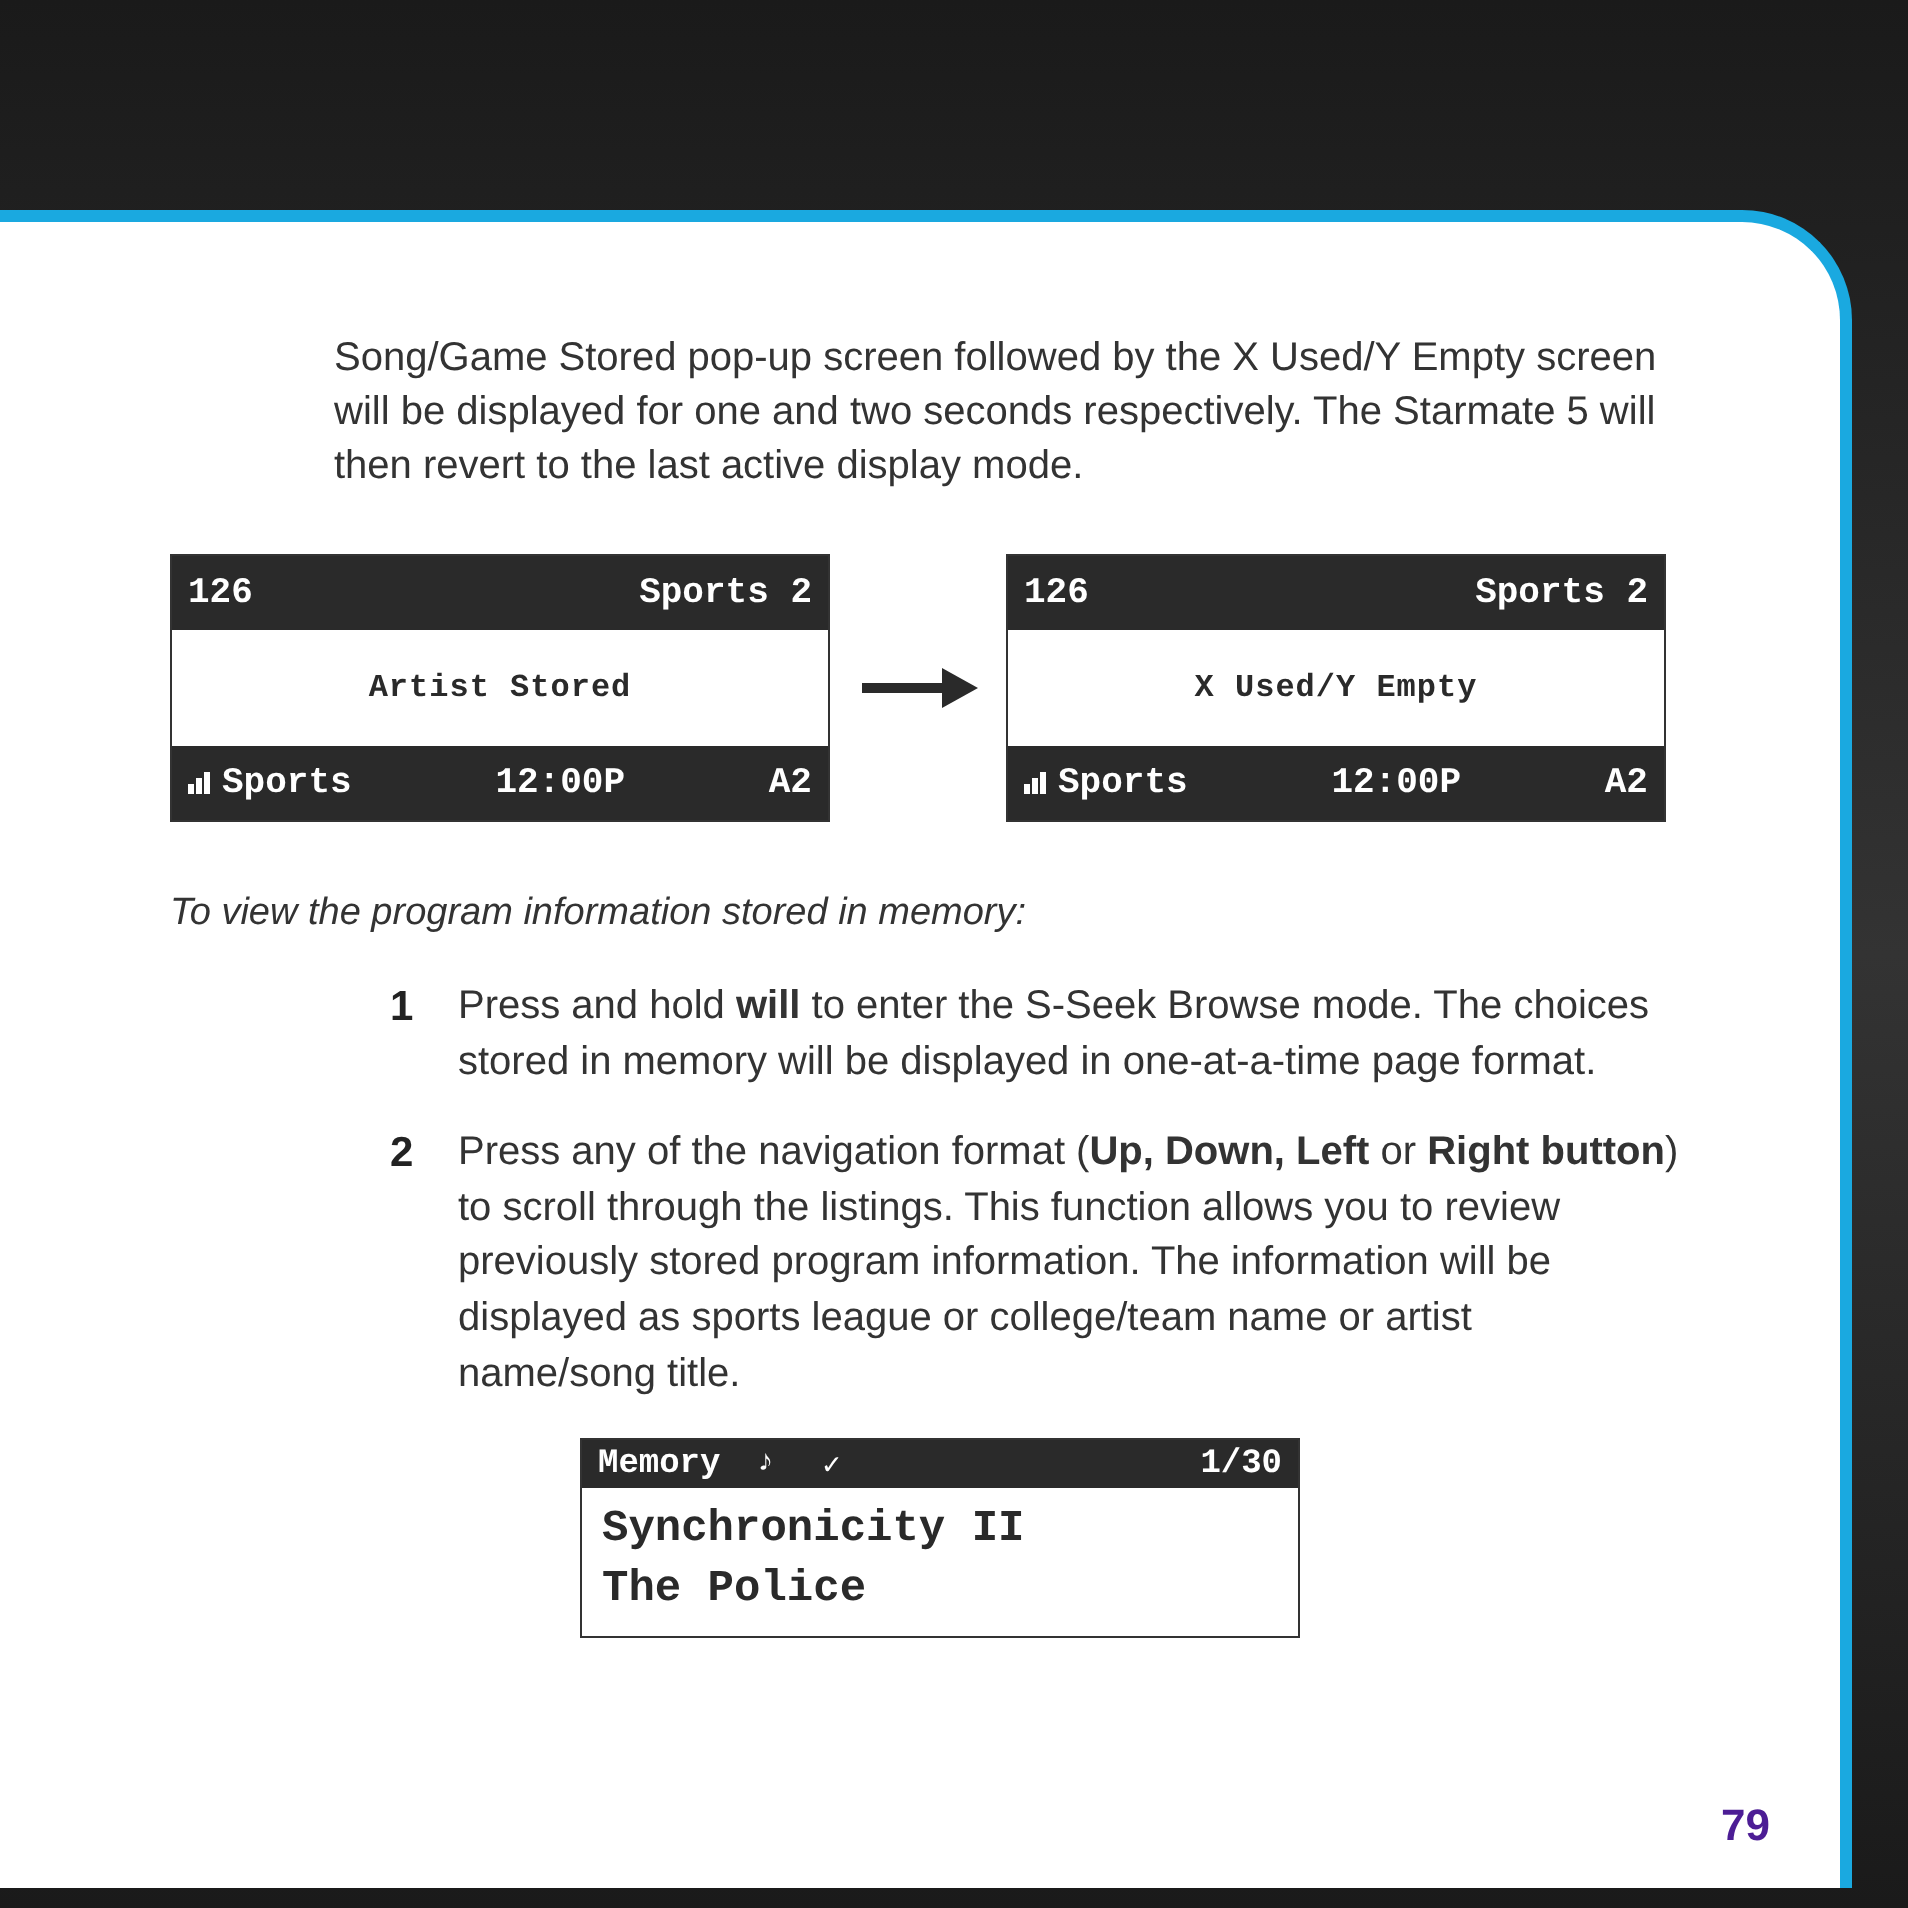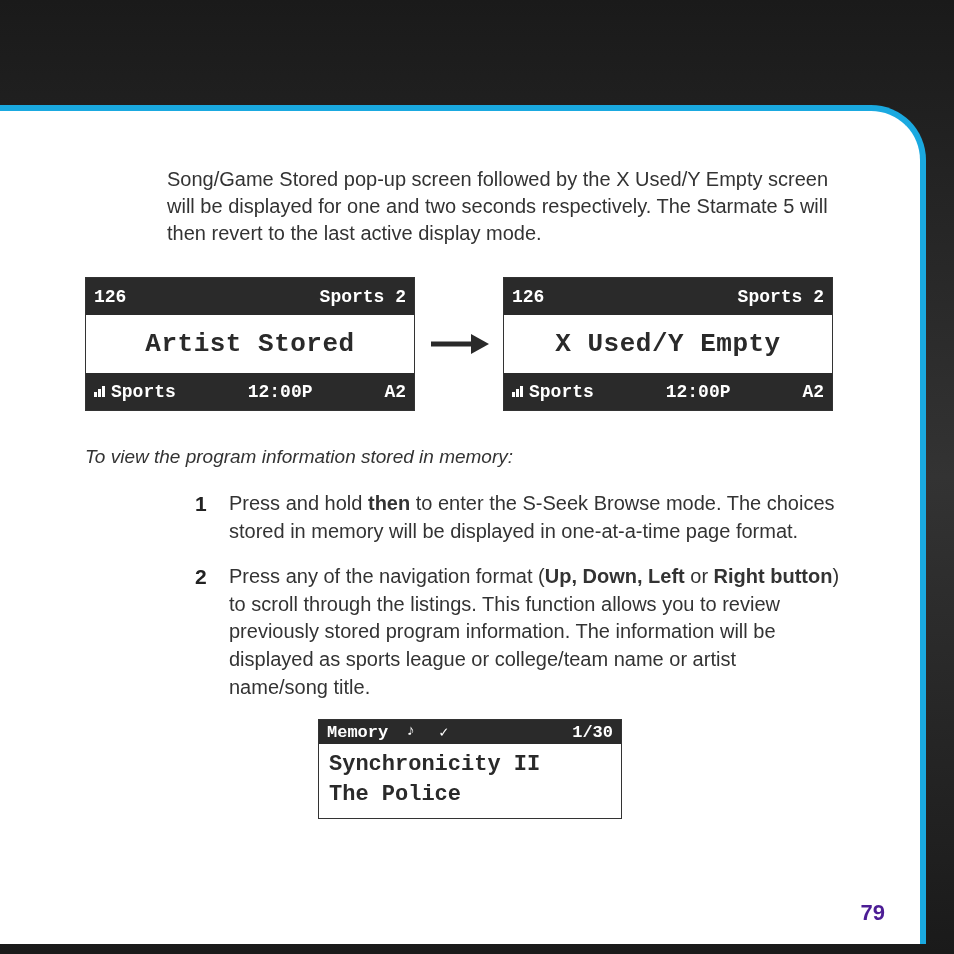--- a/index.html
+++ b/index.html
@@ -66,21 +66,21 @@
   .signal span { display:inline-block; width:3px; background:#fff; }
   .signal span:nth-child(1){height:5px;}
   .signal span:nth-child(2){height:8px;}
   .signal span:nth-child(3){height:11px;}
   .screen-body {
     height: 58px;
     display:flex;
     align-items:center;
     justify-content:center;
     color:#2a2a2a;
-    font-size: 26px;
+    font-size: 16px;
     letter-spacing: 0.5px;
   }
   .arrow {
     width: 60px;
     display:flex;
     align-items:center;
     justify-content:center;
   }
   .arrow svg { width: 60px; height: 24px; }
   .subhead {
@@ -106,21 +106,21 @@
   }
   .steps .num {
     font-weight: 900;
     font-family: Arial Black, Arial, sans-serif;
     color:#222;
     min-width: 16px;
     font-size: 21px;
   }
   .steps b { font-weight: bold; }
   .memory-screen {
-    width: 304px;
+    width: 360px;
     border: 1.5px solid #333;
     margin: 0 auto;
     font-family: "Courier New", monospace;
     font-weight: bold;
   }
   .memory-header {
     background:#2a2a2a;
     color:#fff;
     display:flex;
     align-items:center;
@@ -202,21 +202,21 @@
       </div>
     </div>
   </div>
 
   <p class="subhead">To view the program information stored in memory:</p>
 
   <ol class="steps">
     <li>
       <span class="num">1</span>
       <span>
-        <span>Press and hold </span><b>then</b><span> to enter the S-Seek Browse mode. The choices stored in memory will be displayed in one-at-a-time page format.</span>
+        <span>Press and hold </span><b>will</b><span> to enter the S-Seek Browse mode. The choices stored in memory will be displayed in one-at-a-time page format.</span>
       </span>
     </li>
     <li>
       <span class="num">2</span>
       <span>
         <span>Press any of the navigation format (</span><b>Up, Down, Left</b><span> or </span><b>Right button</b><span>) to scroll through the listings. This function allows you to review previously stored program information. The information will be displayed as sports league or college/team name or artist name/song title.</span>
       </span>
     </li>
   </ol>
 

